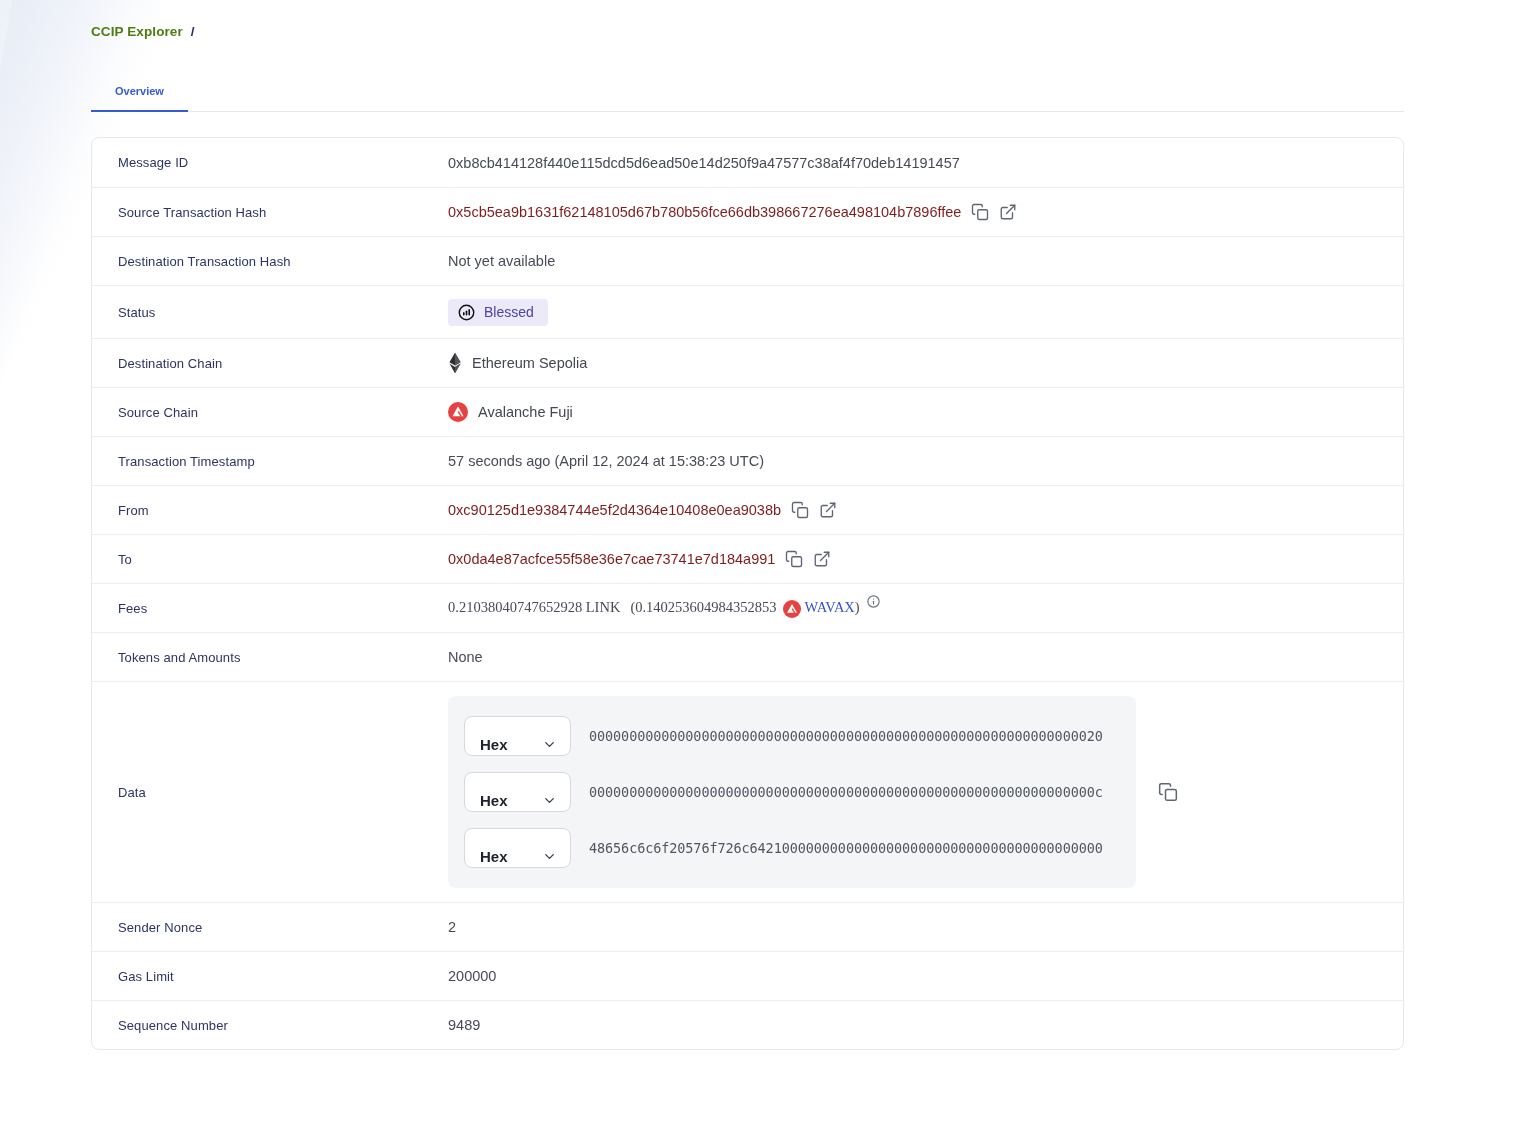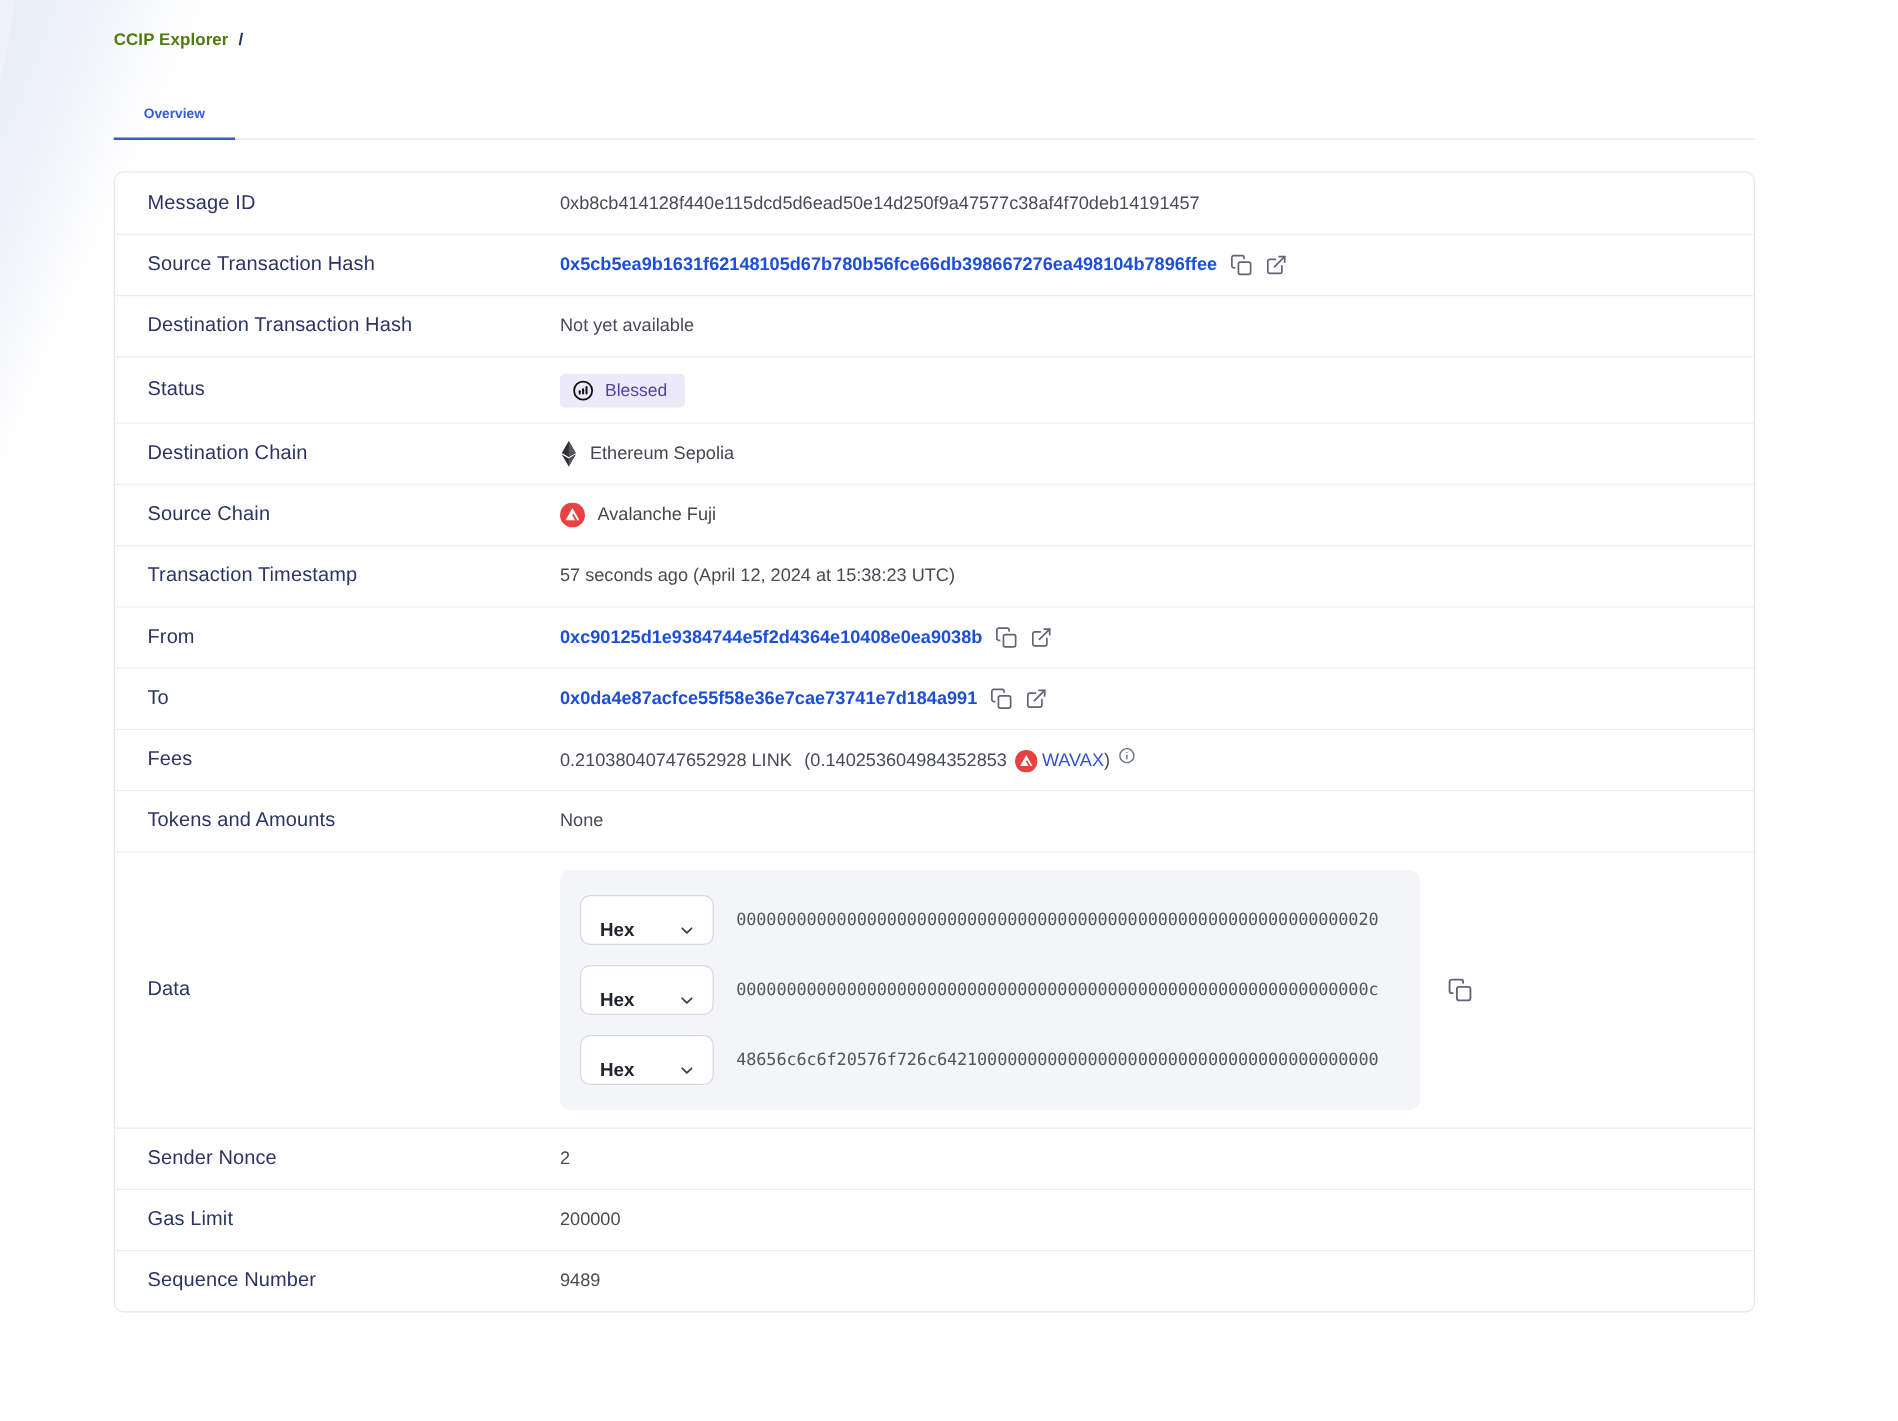--- a/index.html
+++ b/index.html
@@ -25,35 +25,35 @@
 
   .tabbar { margin-top:34px; border-bottom:1px solid #e7e8ec; }
   .tab { display:inline-block; padding:12px 24px 13px; margin-bottom:-1px; border-bottom:2px solid #375bd2;
          color:#375bd2; font-weight:700; font-size:11px; cursor:pointer; }
 
   .card { margin-top:25px; margin-bottom:40px; border:1px solid #e7e8ee; border-radius:8px; background:#fff; }
 
   .row { display:grid; grid-template-columns:330px 1fr; align-items:center; min-height:49px; padding:0 0 0 26px; border-top:1px solid #edeef2; }
   .row:first-child { border-top:none; }
   .row.tall { min-height:53px; }
-  .row-label { font-size:16px; color:#2c3463; letter-spacing:.1px; }
+  .row-label { font-size:13px; color:#2c3463; letter-spacing:.1px; }
   .row-value { font-size:14.5px; color:#474b55; display:flex; align-items:center; gap:10px; }
 
-  a.hash-link { color:#1d4ed8; text-decoration:none; font-weight:700; cursor:pointer; }
+  a.hash-link { color:#7f1d1d; text-decoration:none; font-weight:400; cursor:pointer; }
 
   .icon-btn { display:inline-flex; align-items:center; justify-content:center; background:none; border:none; cursor:pointer; padding:0; color:#5f6573; }
   .icon-btn svg { display:block; }
 
   .badge { display:inline-flex; align-items:center; gap:8px; background:#ece9f8; color:#4e42a3;
            font-size:14px; font-weight:500; padding:4px 14px 4px 9px; border-radius:4px; }
   .badge svg { display:block; }
 
   .chain { display:flex; align-items:center; gap:10px; color:#43474f; }
 
-  .fees-wrap { display:flex; align-items:flex-end; gap:6px; flex-wrap:nowrap; font-size:14.5px; color:#474b55; }
+  .fees-wrap { display:flex; align-items:flex-start; gap:6px; flex-wrap:nowrap; font-size:14.5px; color:#474b55;font-family:Liberation Serif, serif; }
   .fees-wrap .tok-link { color:#3253cc; text-decoration:none; font-weight:500; cursor:pointer; }
   .fees-inline-icon { display:inline-flex; transform:translateY(1px); }
   .info-btn { transform:translateY(-5px); color:#6b7280; }
 
   .data-row { display:grid; grid-template-columns:330px 1fr; padding:14px 0 14px 26px; border-top:1px solid #edeef2; align-items:center; }
   .data-region { display:flex; align-items:center; }
   .data-box { background:#f4f5f7; border-radius:8px; padding:16px; width:688px; display:flex; flex-direction:column; gap:8px; }
   .data-line { display:flex; align-items:center; gap:18px; height:48px; }
   .hex-select { width:107px; height:40px; flex:0 0 auto; background:#fff; border:1px solid #d6d9e0; border-radius:8px;
                 display:flex; align-items:center; justify-content:space-between; padding:16px 13px 0 15px;

